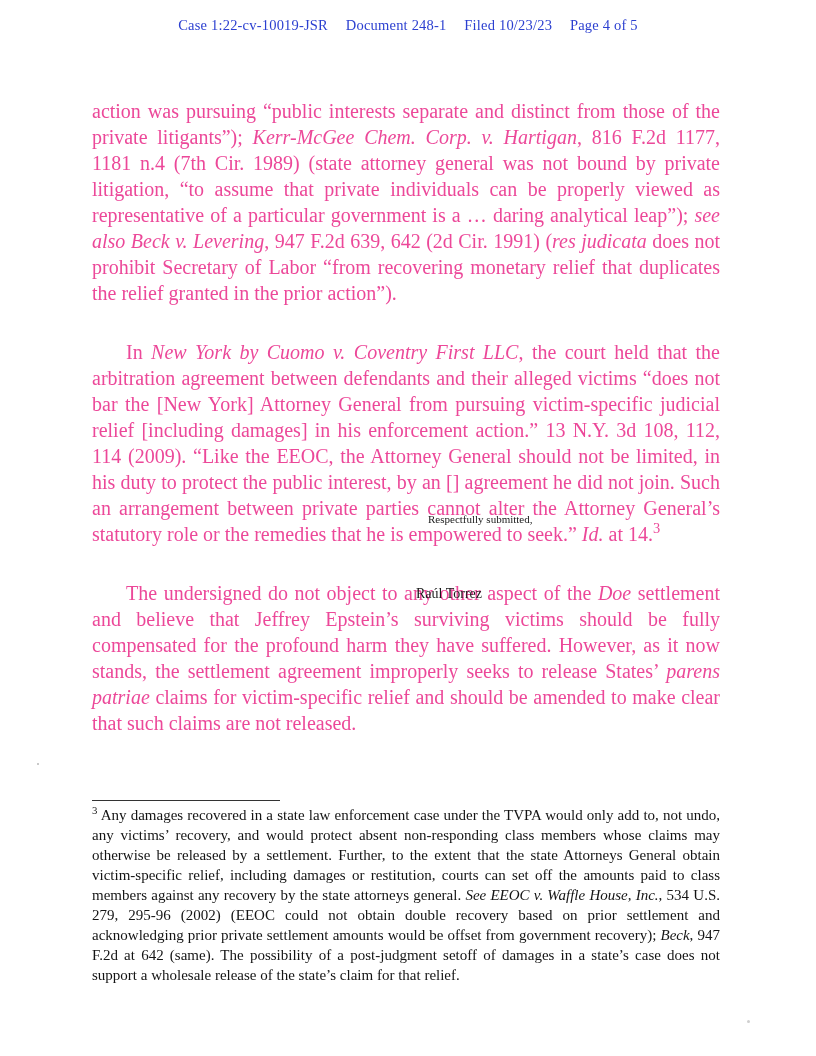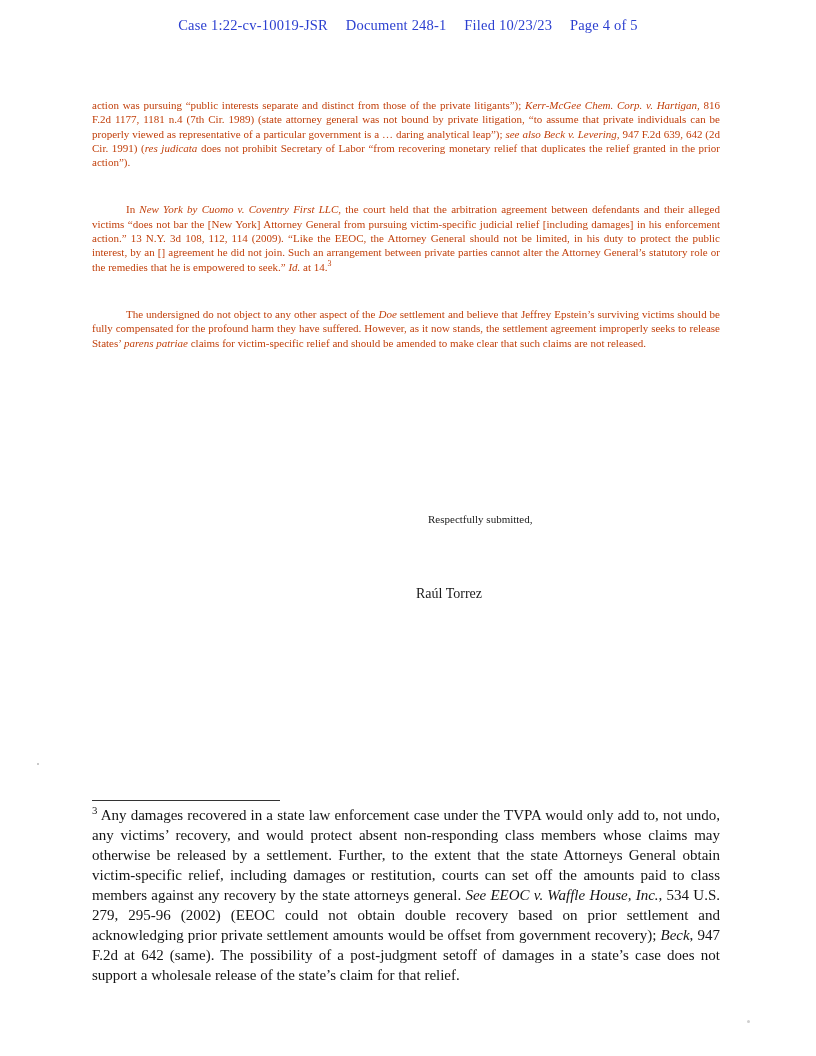--- a/index.html
+++ b/index.html
@@ -32,25 +32,25 @@
   .ecf-stamp span:last-child { margin-right: 0; }
 
   .body-area {
     position: absolute;
     left: 92px;
     top: 98px;
     width: 628px;
   }
   p.para {
     margin: 0 0 0 0;
-    font-size: 11px;
+    font-size: 20px;
     line-height: 1.30;
     text-align: justify;
     text-justify: inter-word;
-    color: #c2410c;
+    color: #ec4899;
   }
   p.para + p.para { margin-top: 33px; }
   .indent { display: inline-block; width: 34px; }
   .it { font-style: italic; }
   sup { font-size: 0.72em; vertical-align: super; line-height: 0; }
 
   .signature-block {
     position: absolute;
     left: 428px;
     top: 512px;

